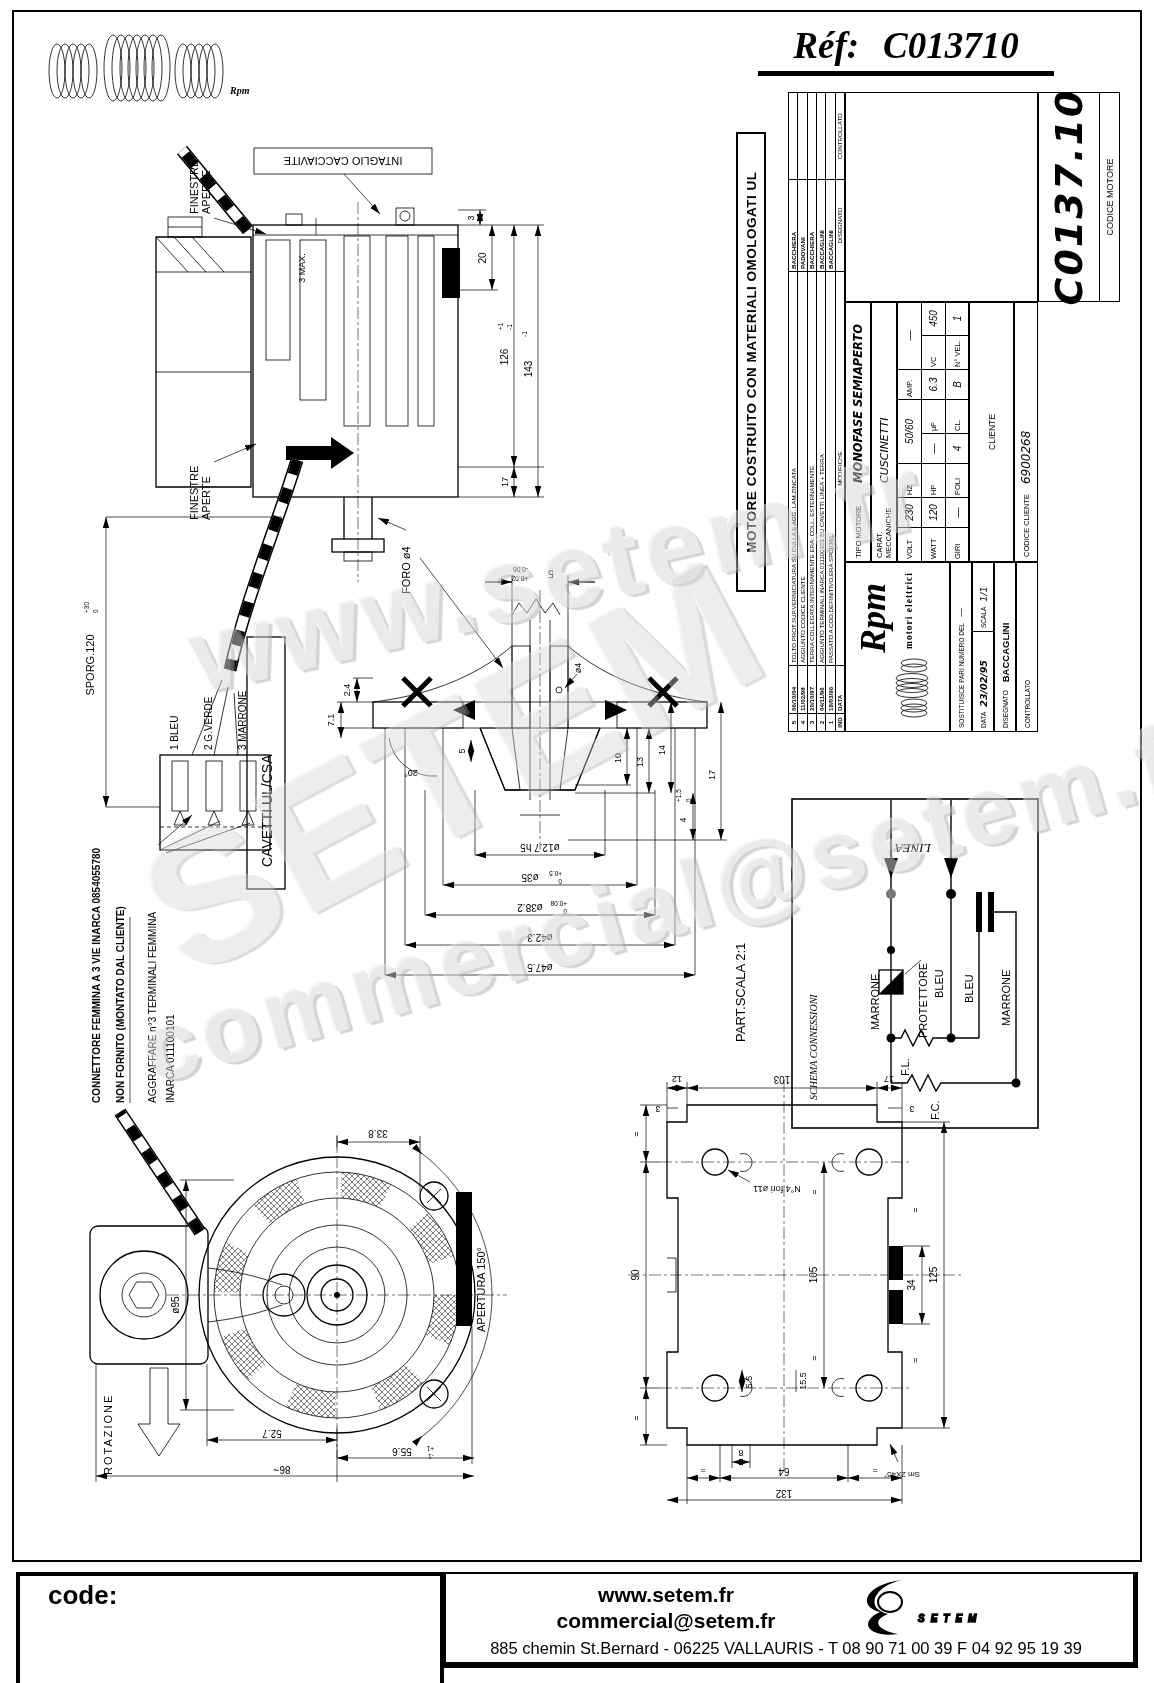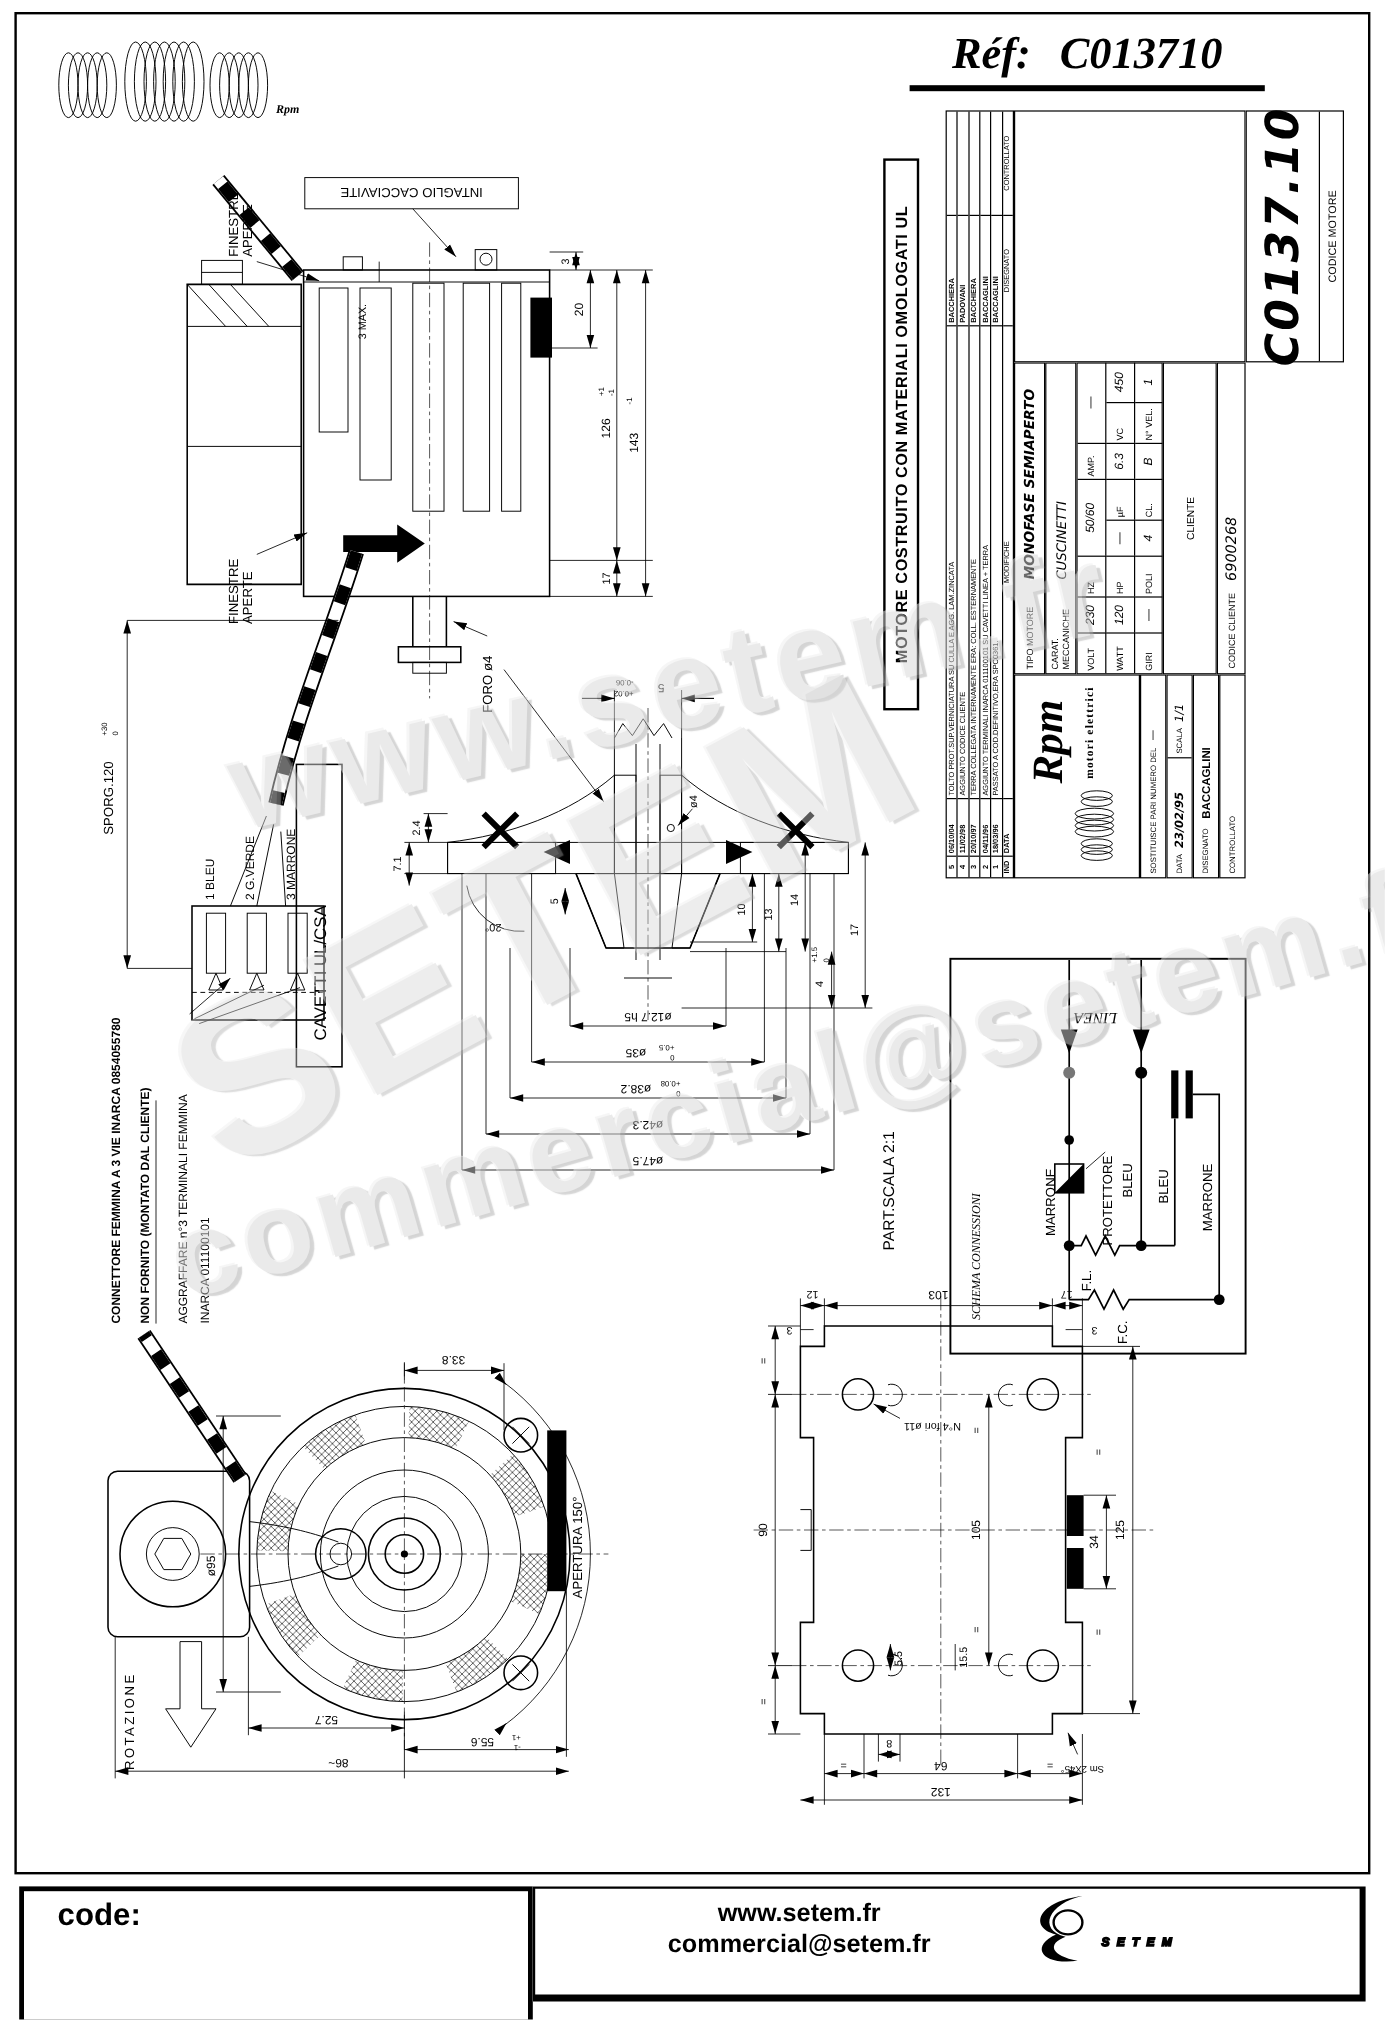--- a/index.html
+++ b/index.html
@@ -600,13 +600,14 @@
 <div class="fright">
   <div class="fweb">
     <div>www.setem.fr</div>
     <div>commercial@setem.fr</div>
   </div>
   <svg style="left:400px;top:4px" width="250" height="62" viewBox="0 0 250 62">
     <path d="M56,2 C20,6 10,28 34,34 C12,44 22,60 52,56 C30,52 26,42 42,36 C18,30 28,8 56,2 Z" fill="#000"></path>
     <ellipse cx="44" cy="24" rx="12" ry="10" fill="#fff" stroke="#000" stroke-width="2"></ellipse>
     <text x="72" y="44" font-size="36" font-style="italic" font-weight="bold" fill="#fff" stroke="#000" stroke-width="1.4" letter-spacing="6">SETEM</text>
   </svg>
+  <div class="faddr">885 chemin St.Bernard - 06225 VALLAURIS - T 08 90 71 00 39 F 04 92 95 19 39</div>
 </div>
 
 </body></html>

